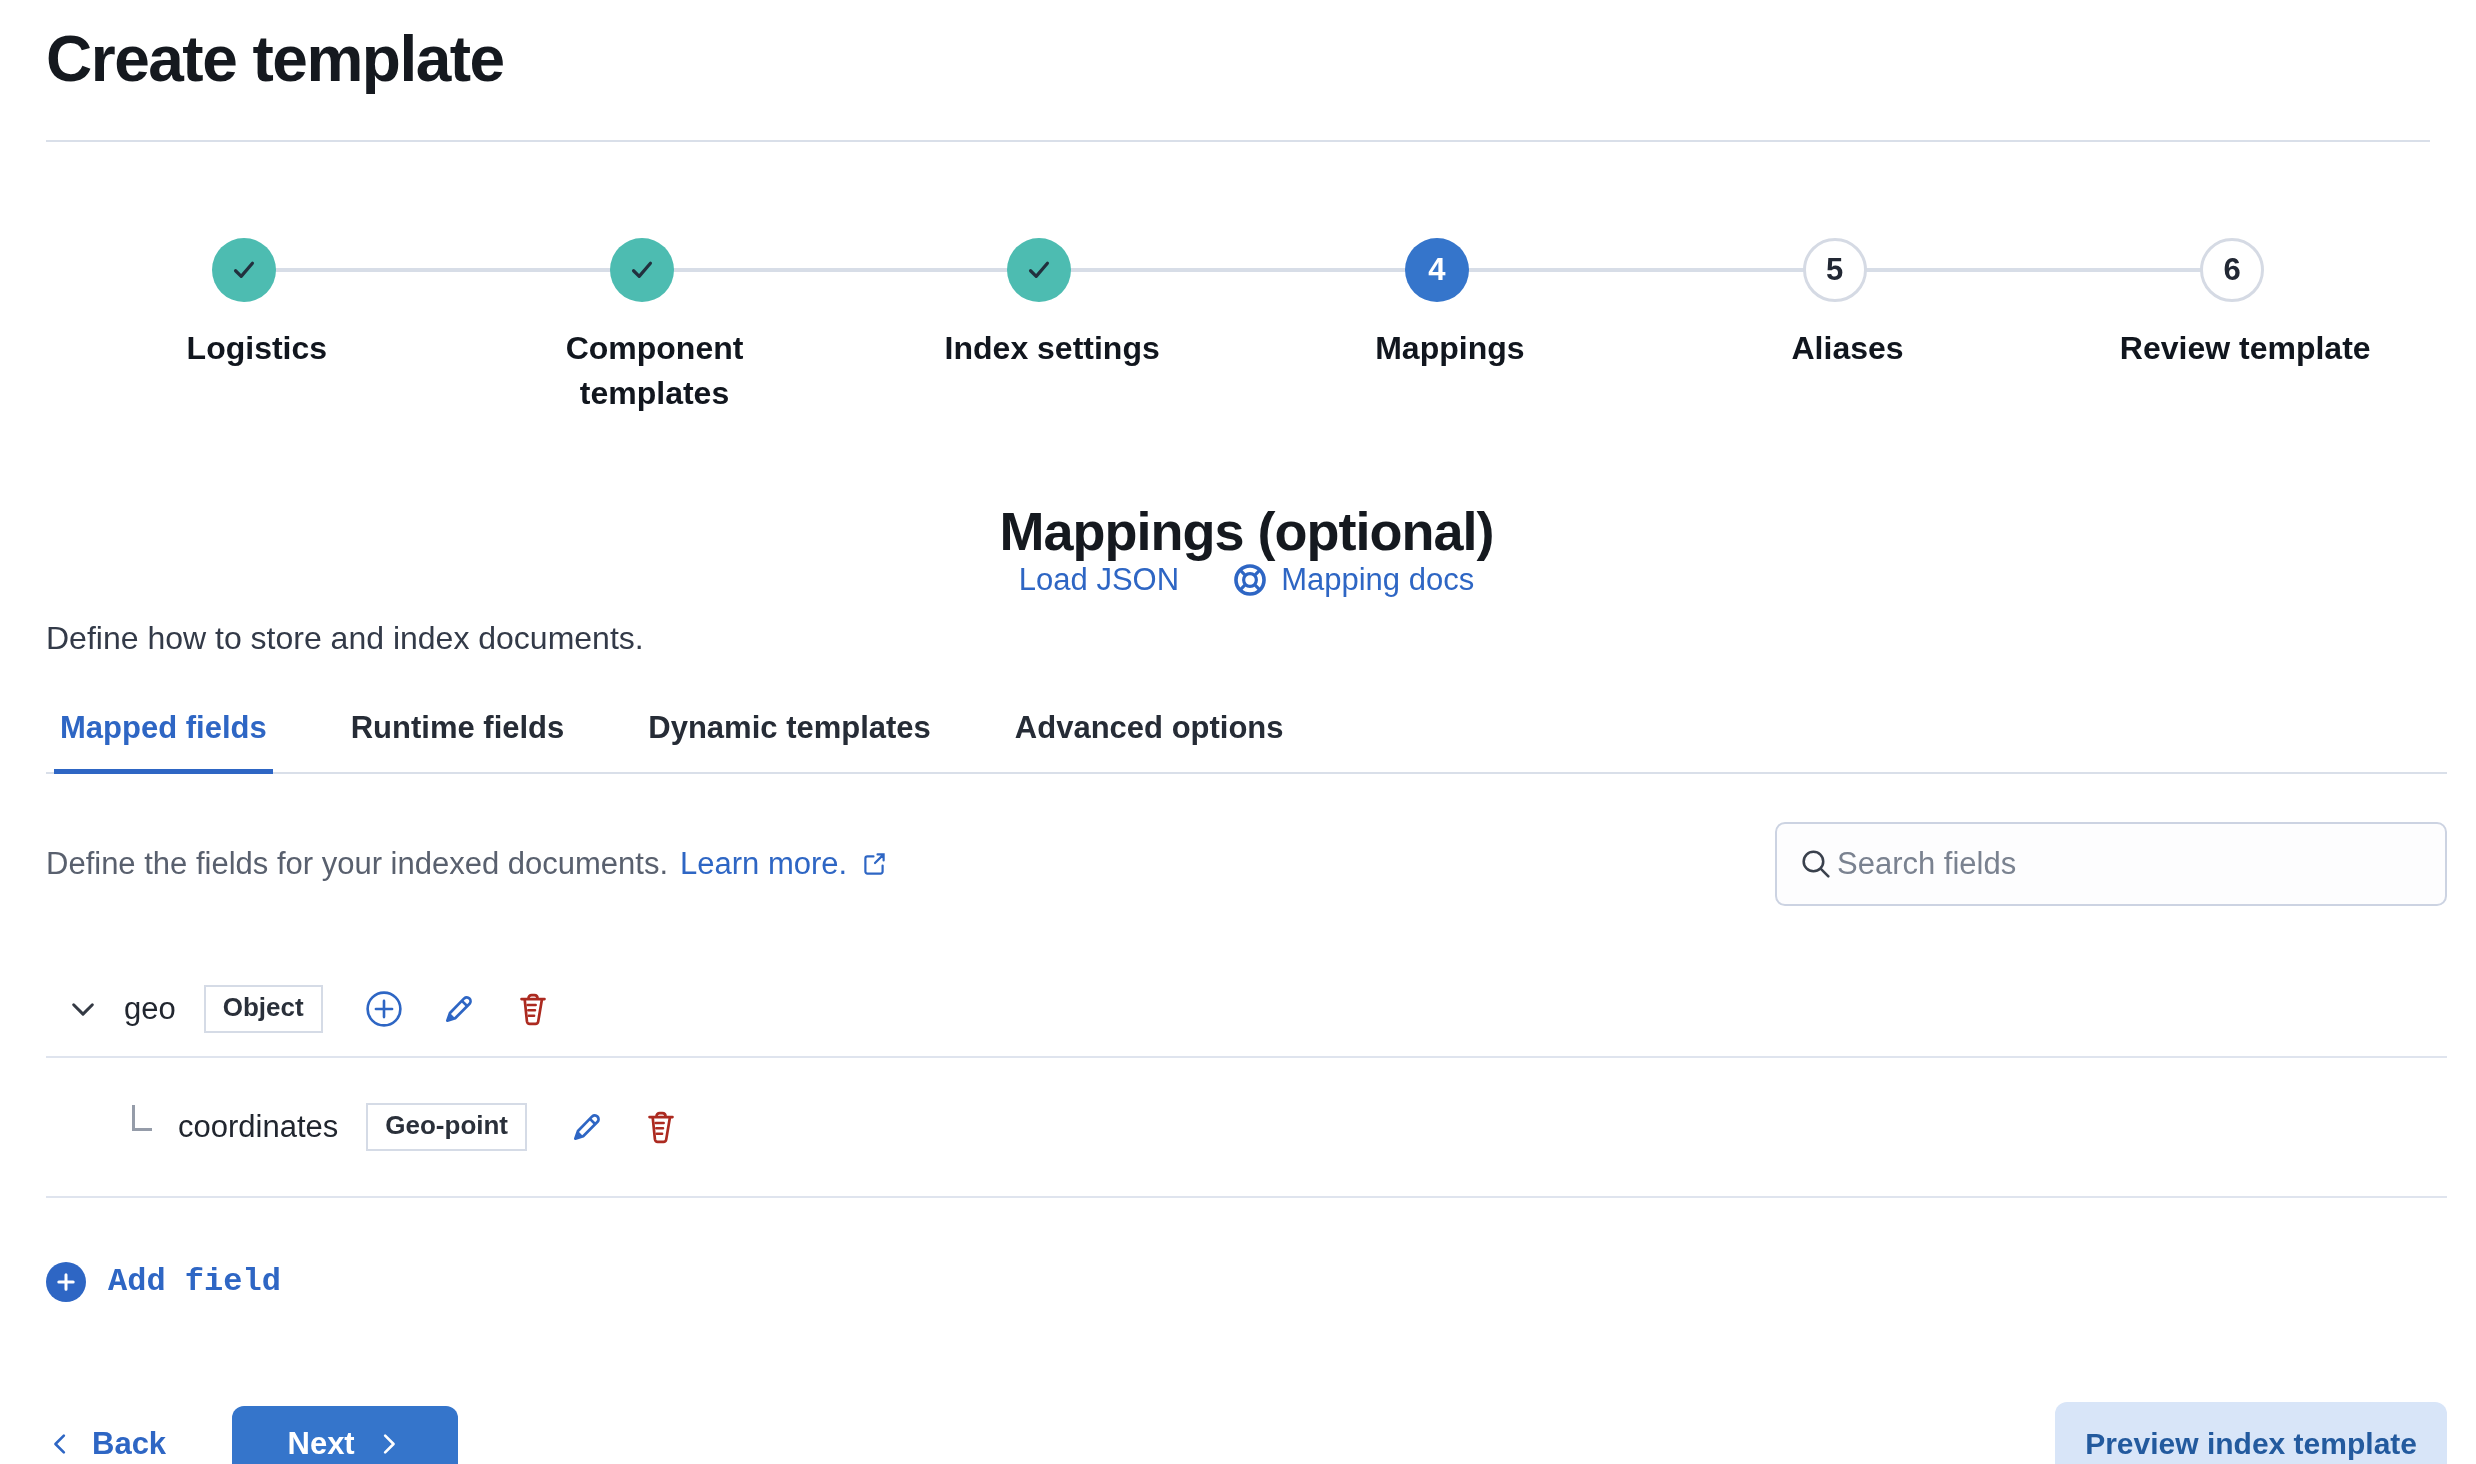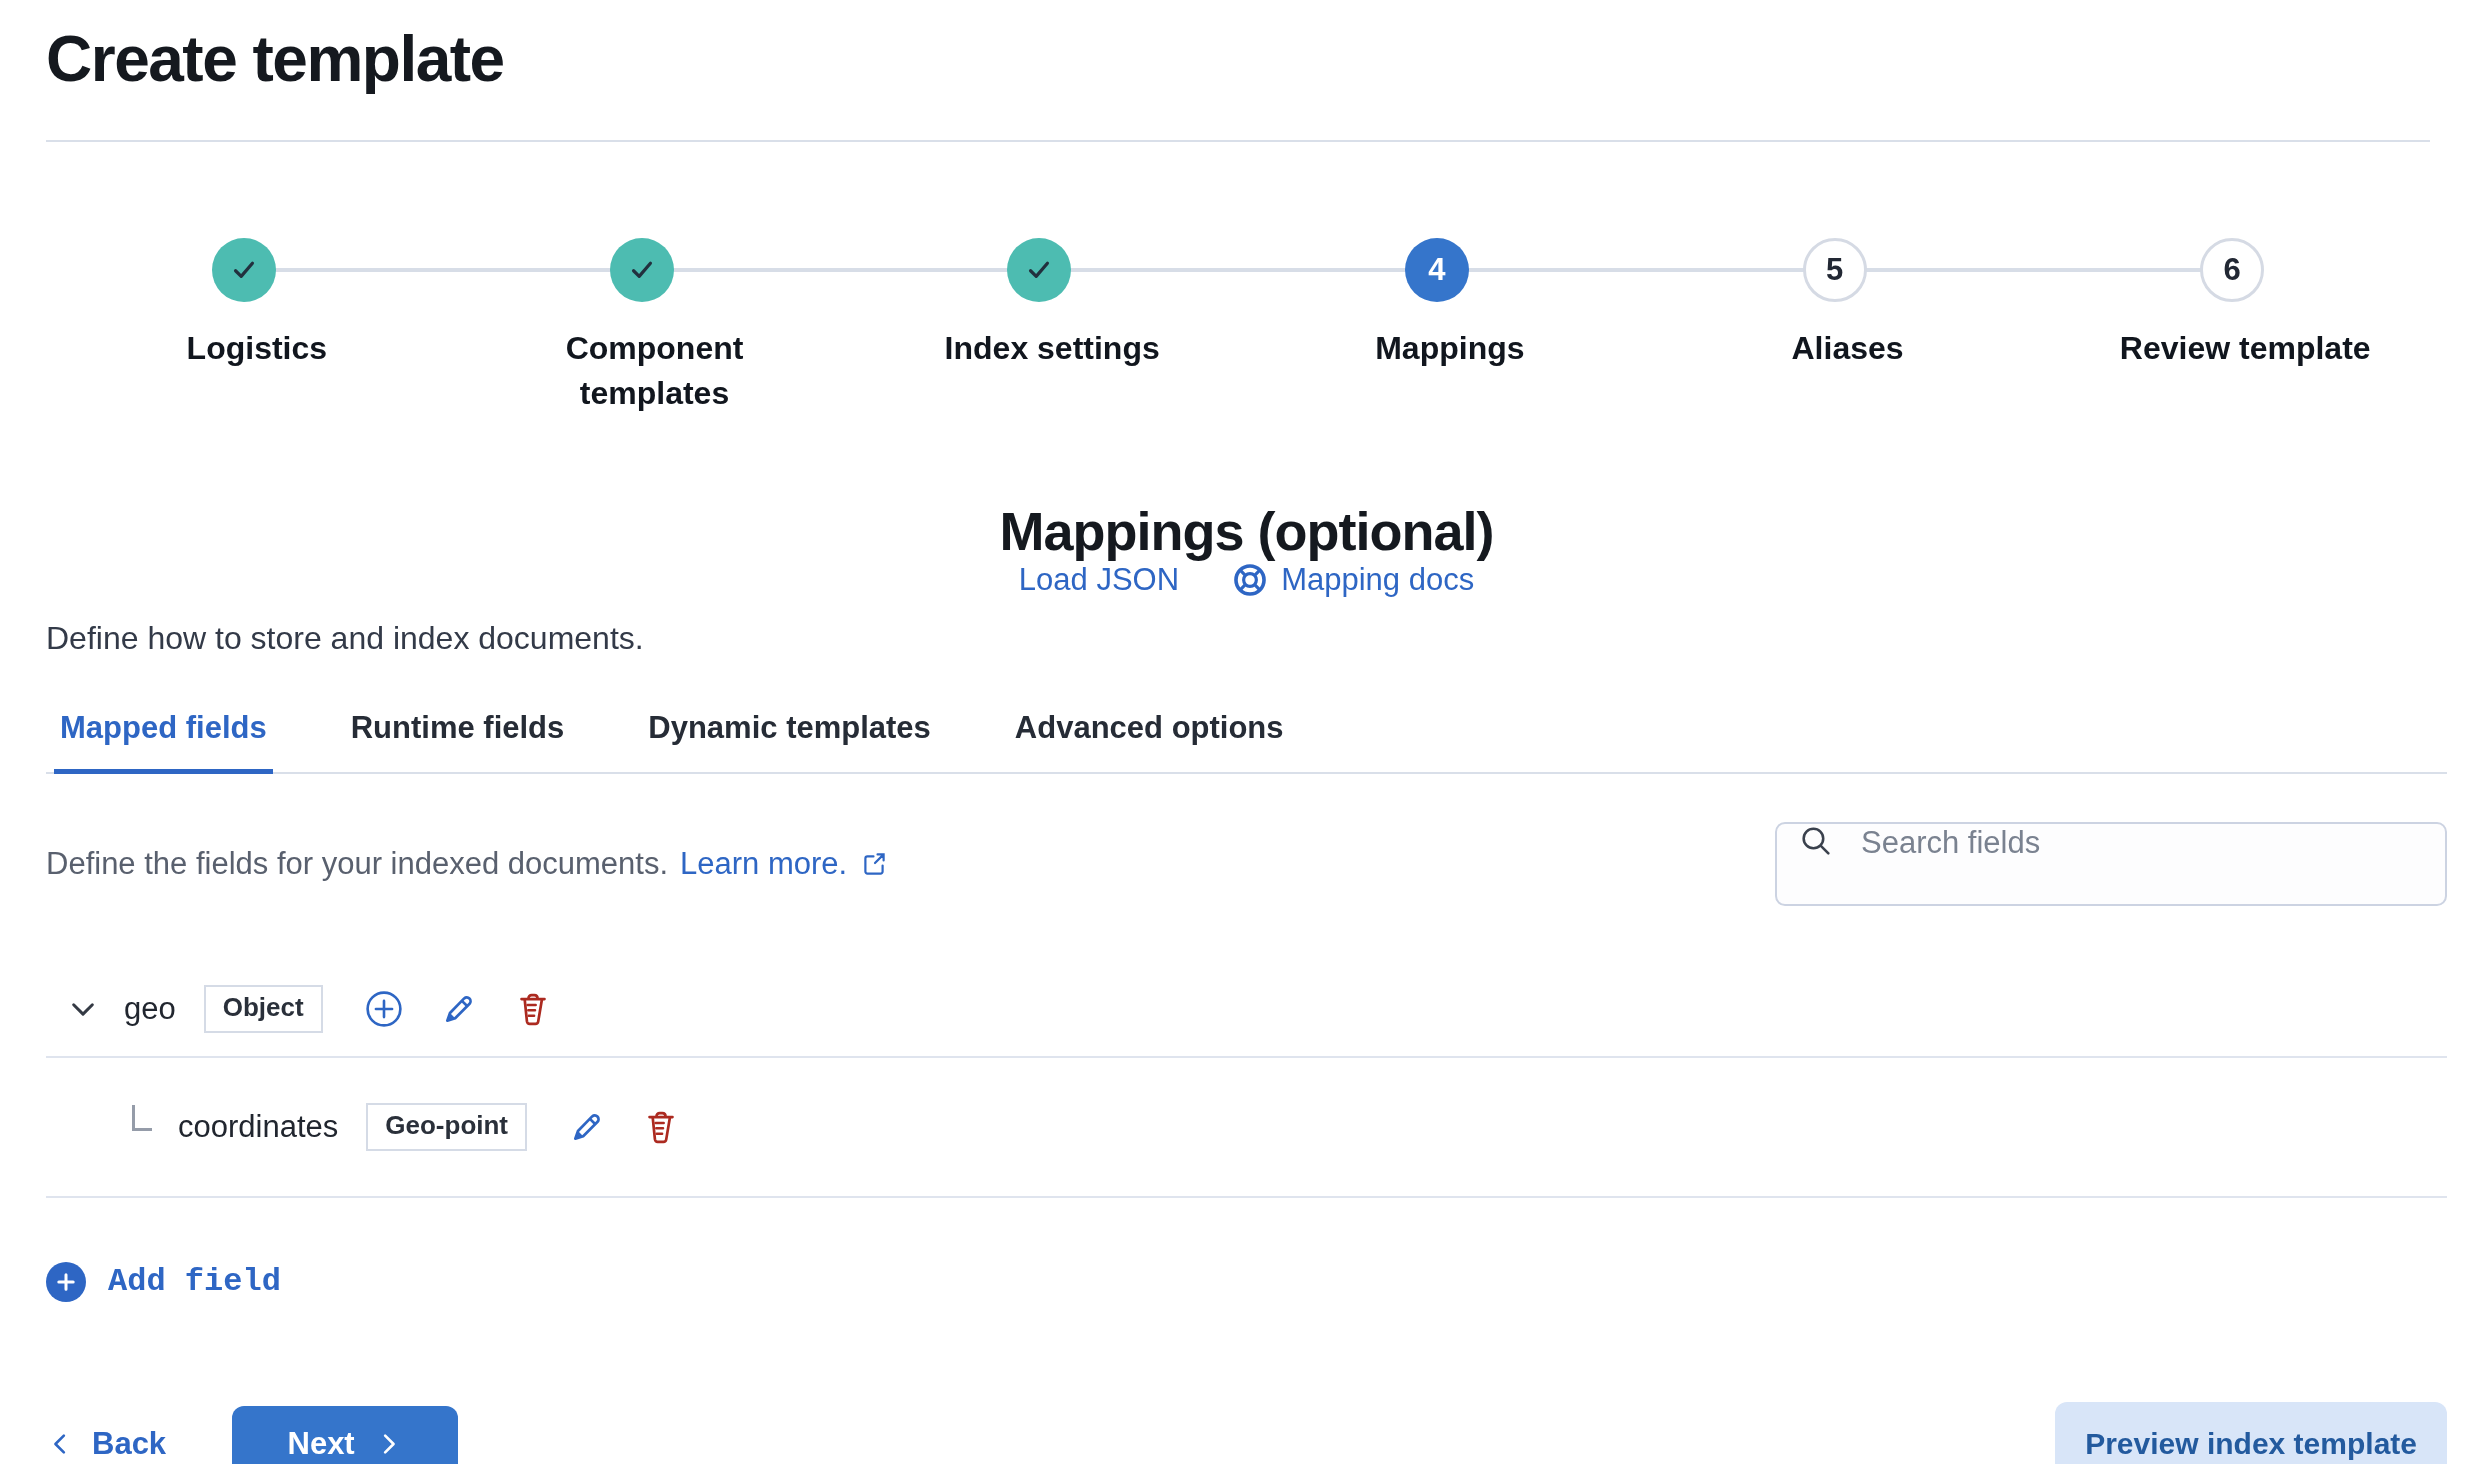--- a/index.html
+++ b/index.html
@@ -45,21 +45,21 @@
   .tab { padding-bottom:26px; font-size:31px; font-weight:700; color:#262c36;
          position:relative; cursor:pointer; background:none; border:none; font-family:inherit;margin-left:8px; }
   .tab.active { color:#2e66c4; }
   .tab.active::after { content:""; position:absolute; left:0; right:0; bottom:-2px;
                        height:5px; background:#2e66c4; }
 
   
   .panel-head { margin-top:48px; display:flex; justify-content:space-between; align-items:center; }
   .desc { margin:0; font-size:31px; color:#59606e; display:flex; align-items:center; gap:12px; }
   .search-box { width:672px; height:84px; border:2px solid #ccd3e2; border-radius:10px;
-                background:#fdfdfe; display:flex; align-items:flex-start; padding:0 22px; gap:26px; }
+                background:#fdfdfe; display:flex; align-items:center; padding:0 22px; gap:2px; }
   .search-box input { border:none; outline:none; background:transparent; flex:1;
                       font-size:31px; font-family:inherit; color:#333a48; }
   .search-box input::placeholder { color:#7a8290; }
 
   
   .rows { margin-top:56px; }
   .field-row { display:flex; align-items:center; border-bottom:2px solid #dfe4ee; }
   .row-0 { height:96px; padding-left:20px; }
   .row-1 { height:140px; padding-left:86px; }
   .icon-btn { background:none; border:none; padding:0; cursor:pointer; display:flex; align-items:center; }

